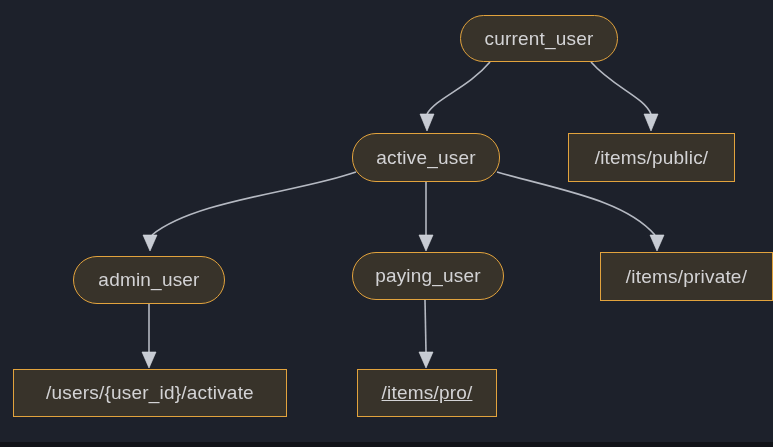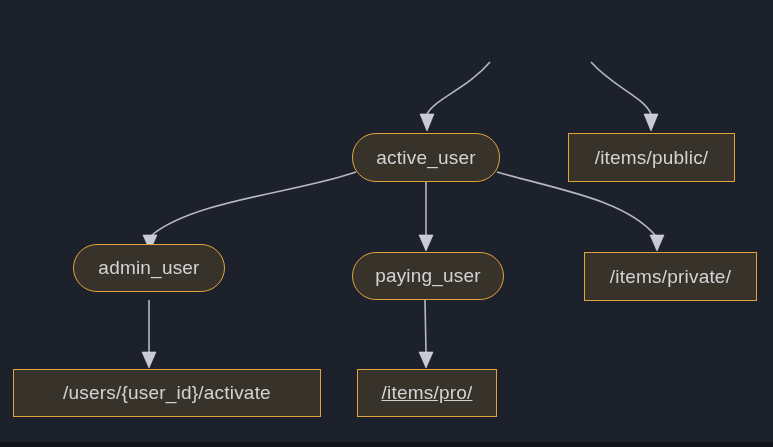--- a/index.html
+++ b/index.html
@@ -78,42 +78,45 @@
     <path class="edge" d="M497,172 C560,190 625,200 655,235"></path>
     <polygon class="arrowhead" points="650,235 664,235 657,251"></polygon>
 
     <path class="edge" d="M149,300 L149,352"></path>
     <polygon class="arrowhead" points="142,352 156,352 149,368"></polygon>
 
     <path class="edge" d="M425,300 L426,352"></path>
     <polygon class="arrowhead" points="419,352 433,352 426,368"></polygon>
   </svg>
 
+  <div class="node rounded" style="left:460px; top:15px;  width:158px; height:47px;">
+    <span>current_user</span>
+  </div>
 
   <div class="node rounded" style="left:352px; top:133px; width:148px; height:49px;">
     <span>active_user</span>
   </div>
 
   <div class="node rect" style="left:568px; top:133px; width:167px; height:49px;">
     <span>/items/public/</span>
   </div>
 
-  <div class="node rounded" style="left:73px;  top:244px; width:152px; height:48px;">
+  <div class="node rounded" style="left:73px;  top:256px; width:152px; height:48px;">
     <span>admin_user</span>
   </div>
 
   <div class="node rounded" style="left:352px; top:252px; width:152px; height:48px;">
     <span>paying_user</span>
   </div>
 
-  <div class="node rect" style="left:584px; top:252px; width:173px; height:49px;align-items:center;">
+  <div class="node rect" style="left:600px; top:252px; width:173px; height:49px;align-items:center;">
     <span>/items/private/</span>
   </div>
 
-  <div class="node rect" style="left:13px;  top:369px; width:308px; height:48px;">
+  <div class="node rect" style="left:13px;  top:369px; width:274px; height:48px;">
     <span>/users/{user_id}/activate</span>
   </div>
 
   <div class="node rect" style="left:357px; top:369px; width:140px; height:48px;text-decoration:underline;">
     <span>/items/pro/</span>
   </div>
 
   <div class="bottom-edge-strip"></div>
 </div>
 

